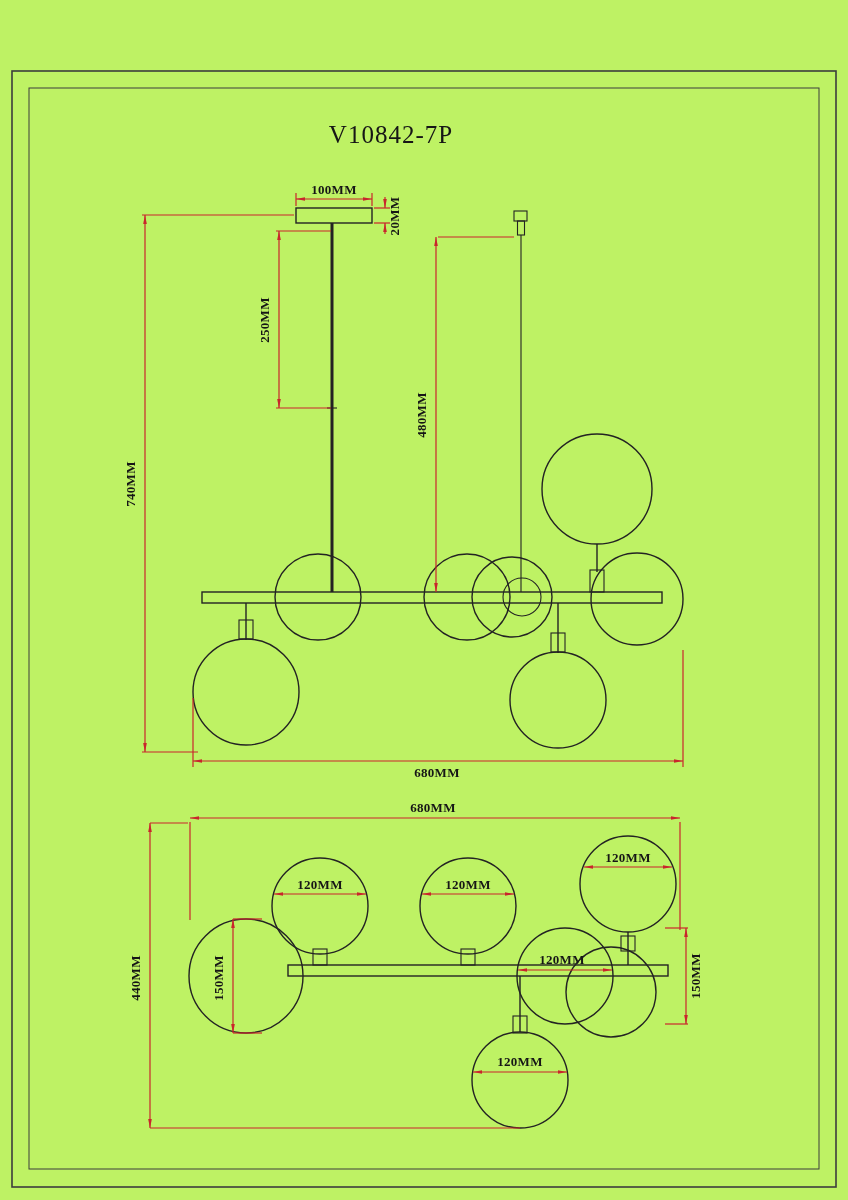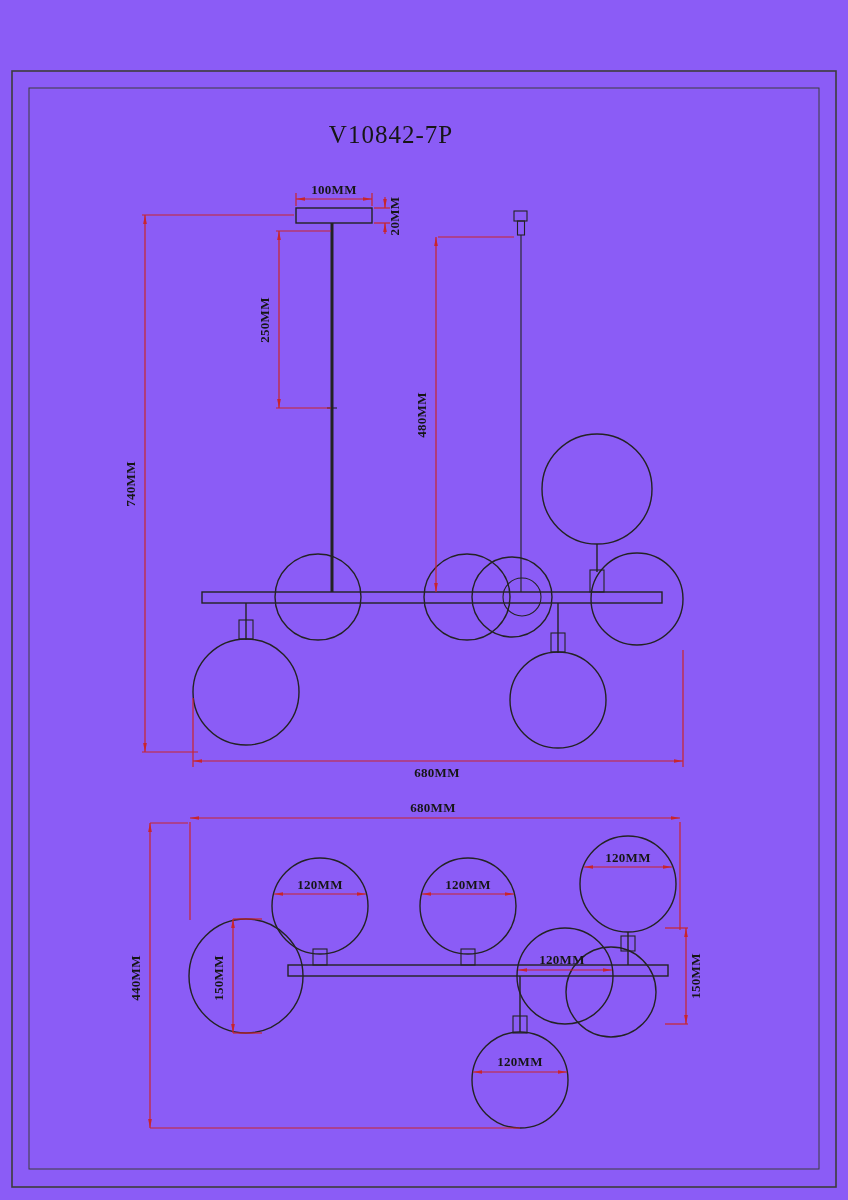--- a/index.html
+++ b/index.html
@@ -1,16 +1,16 @@
 <!DOCTYPE html>
 <html style="--line: #232323; --dim: #c9252c;"><head>
 <meta charset="utf-8">
 <style>
   html, body { margin: 0; padding: 0; background: #ffffff; }
-  .page { width: 848px; height: 1200px; background: #8b5cf6; position: relative; }
+  .page { width: 848px; height: 1200px; background: #bef264; position: relative; }
   svg { display: block; }
   .frame { stroke: #3c3c3c; fill: none; }
   .blk { stroke: var(--line, #232323); fill: none; stroke-width: 1.4; }
   .thin { stroke-width: 1.1; }
   .thick { stroke-width: 3; }
   .dim { stroke: var(--dim, #c9252c); fill: none; stroke-width: 1.2; }
   .dim-label {
     fill: #161616;
     font: bold 13px "Liberation Serif", serif;
     text-anchor: middle;

